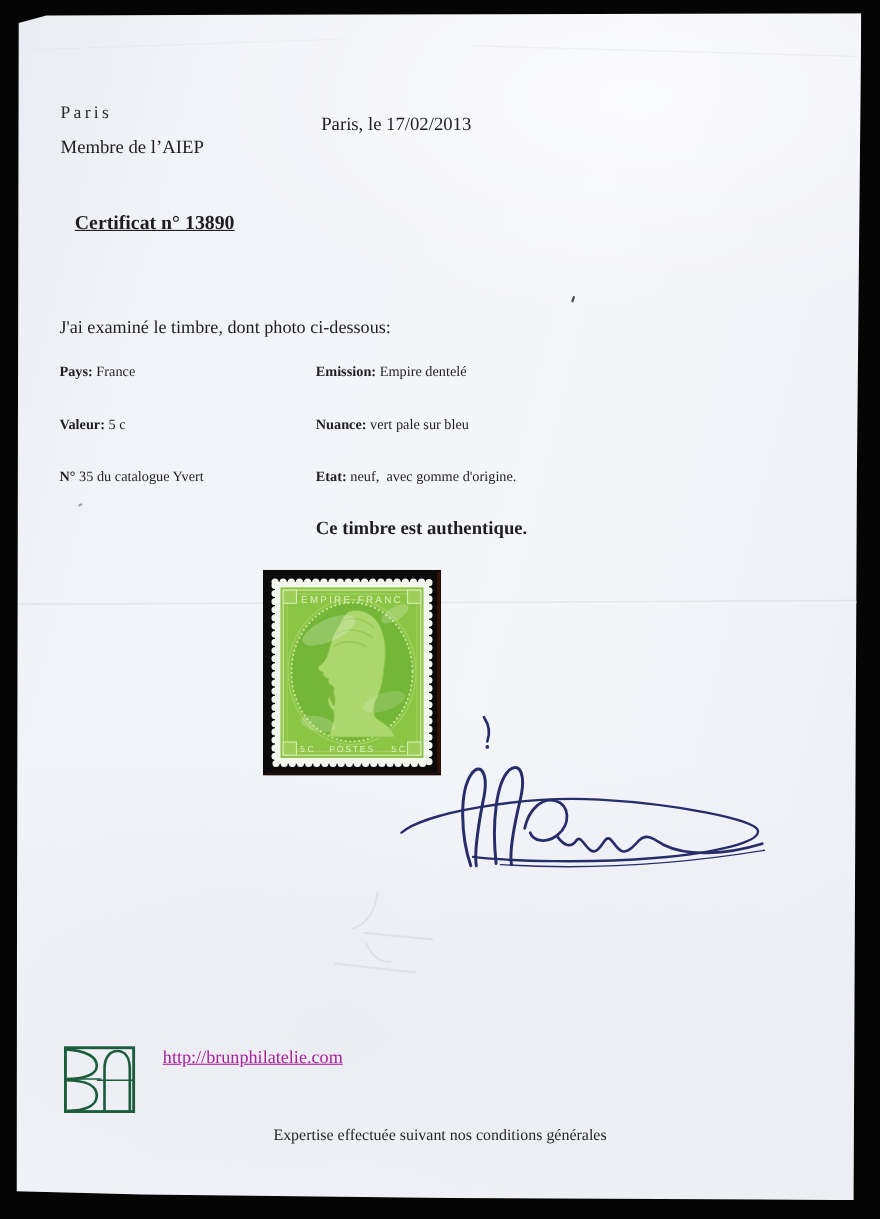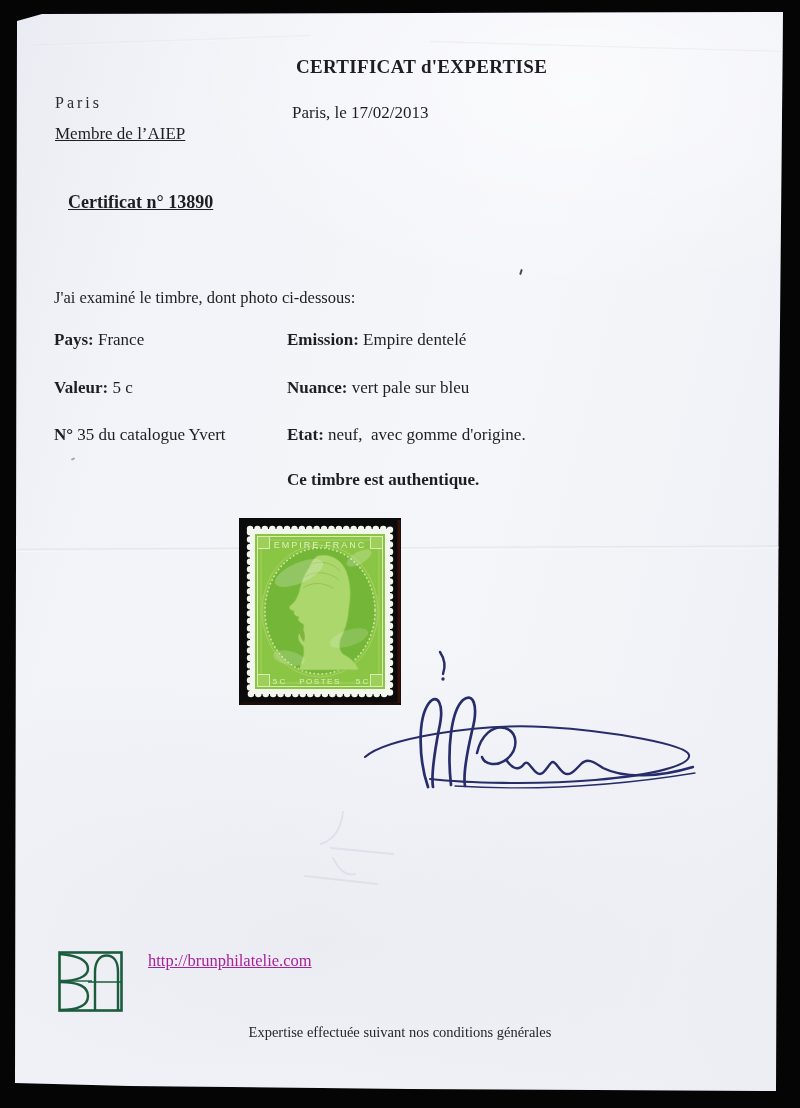--- a/index.html
+++ b/index.html
@@ -18,27 +18,27 @@
       radial-gradient(ellipse 700px 400px at 40% 85%, rgba(215,218,228,0.35), rgba(255,255,255,0) 75%),
       linear-gradient(104deg,#e9ebf2 0%, #f2f3f8 18%, #f5f6fa 55%, #f0f1f6 86%, #ecedf3 100%);
   }
   .crease{position:absolute;pointer-events:none;}
   .txt{position:absolute;color:#1e1e22;white-space:pre;}
   .b{font-weight:bold;}
   .name{left:53px;top:56px;font-size:19px;letter-spacing:.2px;}
   .title{left:296px;top:56px;font-size:19px;letter-spacing:.3px;}
   .expert{left:55px;top:94px;font-size:16px;letter-spacing:3px;color:#2a2a30;}
   .paris{left:292px;top:103px;font-size:17px;}
-  .membre{left:55px;top:124px;font-size:17px;text-decoration:underline;}
+  .membre{left:55px;top:124px;font-size:17px;}
   .certno{left:68px;top:192px;font-size:18px;text-decoration:underline;}
   .intro{left:54px;top:288px;font-size:16.5px;}
   .col-l{left:54px;}
   .col-r{left:287px;}
   .row1{top:330px;}  .row2{top:378px;}  .row3{top:425px;}
-  .field{font-size:17px;position:absolute;white-space:pre;color:#1e1e22;}
+  .field{font-size:13px;position:absolute;white-space:pre;color:#1e1e22;}
   .conclusion{left:287px;top:470px;font-size:17px;}
   .stamp-wrap{position:absolute;left:239px;top:518px;width:138px;height:187px;}
   .sig-wrap{position:absolute;left:355px;top:640px;width:350px;height:165px;}
   .emboss{position:absolute;left:295px;top:800px;width:120px;height:100px;opacity:.9;}
   .logo-wrap{position:absolute;left:58px;top:951px;width:66px;height:62px;}
   .weblink{position:absolute;left:148px;top:951px;font-size:16.5px;text-decoration:underline;}
   .address{position:absolute;left:148px;top:978px;font-size:14.5px;color:#26262c;letter-spacing:.2px;}
   .disclaimer{position:absolute;left:200px;top:1024px;width:400px;text-align:center;font-size:14.5px;color:#26262c;}
   .speck{position:absolute;background:#4a4a55;border-radius:2px;}
 </style>
@@ -52,21 +52,20 @@
   <div class="crease" style="left:17px;top:547px;width:762px;height:3px;
               background:linear-gradient(180deg,rgba(70,75,95,0.10),rgba(255,255,255,0.55));
               transform:rotate(-0.25deg);"></div>
   <div class="crease" style="left:430px;top:46px;width:350px;height:2px;
               background:linear-gradient(180deg,rgba(70,75,95,0.08),rgba(255,255,255,0.4));
               transform:rotate(1.6deg);"></div>
   <div class="crease" style="left:30px;top:40px;width:280px;height:2px;
               background:linear-gradient(180deg,rgba(70,75,95,0.06),rgba(255,255,255,0.3));
               transform:rotate(-2deg);"></div>
 
-  <div class="txt b title">CERTIFICAT d'EXPERTISE</div>
   <div class="txt expert">Paris</div>
   <div class="txt paris">Paris, le 17/02/2013</div>
   <div class="txt membre">Membre de l’AIEP</div>
   <div class="txt b certno">Certificat n° 13890</div>
 
   <div class="txt intro">J'ai examiné le timbre, dont photo ci-dessous:</div>
 
   <div class="field col-l row1"><span class="b">Pays:</span><span> France</span></div>
   <div class="field col-r row1"><span class="b">Emission:</span><span> Empire dentelé</span></div>
 

